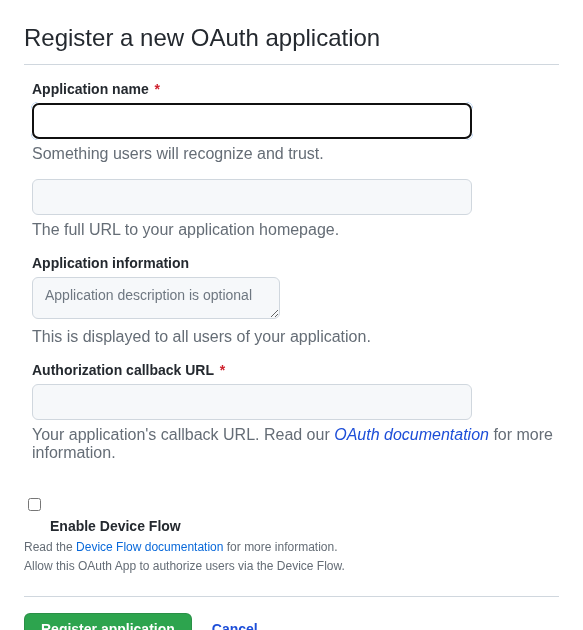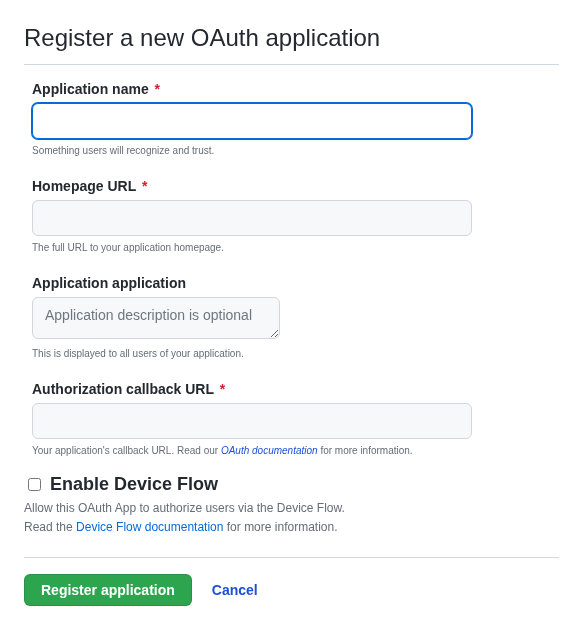--- a/index.html
+++ b/index.html
@@ -50,39 +50,40 @@
     }
     textarea {
       width: 248px;
       height: 42px;
       resize: vertical;
     }
     textarea::placeholder {
       color: #6e7781;
     }
     .hint {
-      font-size: 10px;
+      font-size: 16px;
       color: #656d76;
       margin-top: 6px;
       min-height: 17px;
     }
     .hint a {
       color: #1d4ed8;
       text-decoration: none;
       font-style: italic;
     }
     .checkbox-row {
       margin-top: 12px;
       display: flex;
       align-items: center;
       gap: 6px;
     }
     .checkbox-row label {
       font-weight: 600;
-      font-size: 18px;
+      font-size: 14px;
+      margin-top: 44px;
     }
     .device-hint {
       font-size: 12px;
       color: #656d76;
       margin-top: 4px;
       line-height: 1.6;
     }
     .device-hint a {
       color: #0969da;
       text-decoration: none;
@@ -124,31 +125,27 @@
 <div class="field">
   <label class="field-label">
     <span>Application name</span>
     <span class="required-mark">*</span>
   </label>
   <input type="text" class="focused" autofocus="" value="" style="">
   <div class="hint">Something users will recognize and trust.</div>
 </div>
 
 <div class="field">
-  <label class="field-label">
-    <span>Homepage URL</span>
-    <span class="required-mark">*</span>
-  </label>
   <input type="text" value="" style="">
   <div class="hint">The full URL to your application homepage.</div>
 </div>
 
 <div class="field">
   <label class="field-label">
-    <span>Application application</span>
+    <span>Application information</span>
   </label>
   <textarea placeholder="Application description is optional" style=""></textarea>
   <div class="hint">This is displayed to all users of your application.</div>
 </div>
 
 <div class="field">
   <label class="field-label">
     <span>Authorization callback URL</span>
     <span class="required-mark">*</span>
   </label>
@@ -156,24 +153,24 @@
   <div class="hint">
     <span>Your application's callback URL. Read our </span><a href="#">OAuth documentation</a><span> for more information.</span>
   </div>
 </div>
 
 <div class="checkbox-row">
   <input type="checkbox" style="">
   <label>Enable Device Flow</label>
 </div>
 <div class="device-hint">
-  <div>Allow this OAuth App to authorize users via the Device Flow.</div>
   <div>
     <span>Read the </span><a href="#">Device Flow documentation</a><span> for more information.</span>
   </div>
+  <div>Allow this OAuth App to authorize users via the Device Flow.</div>
 </div>
 
 <hr>
 
 <div class="actions">
   <button class="btn-primary">Register application</button>
   <a class="cancel-link">Cancel</a>
 </div>
 
 </body></html>

